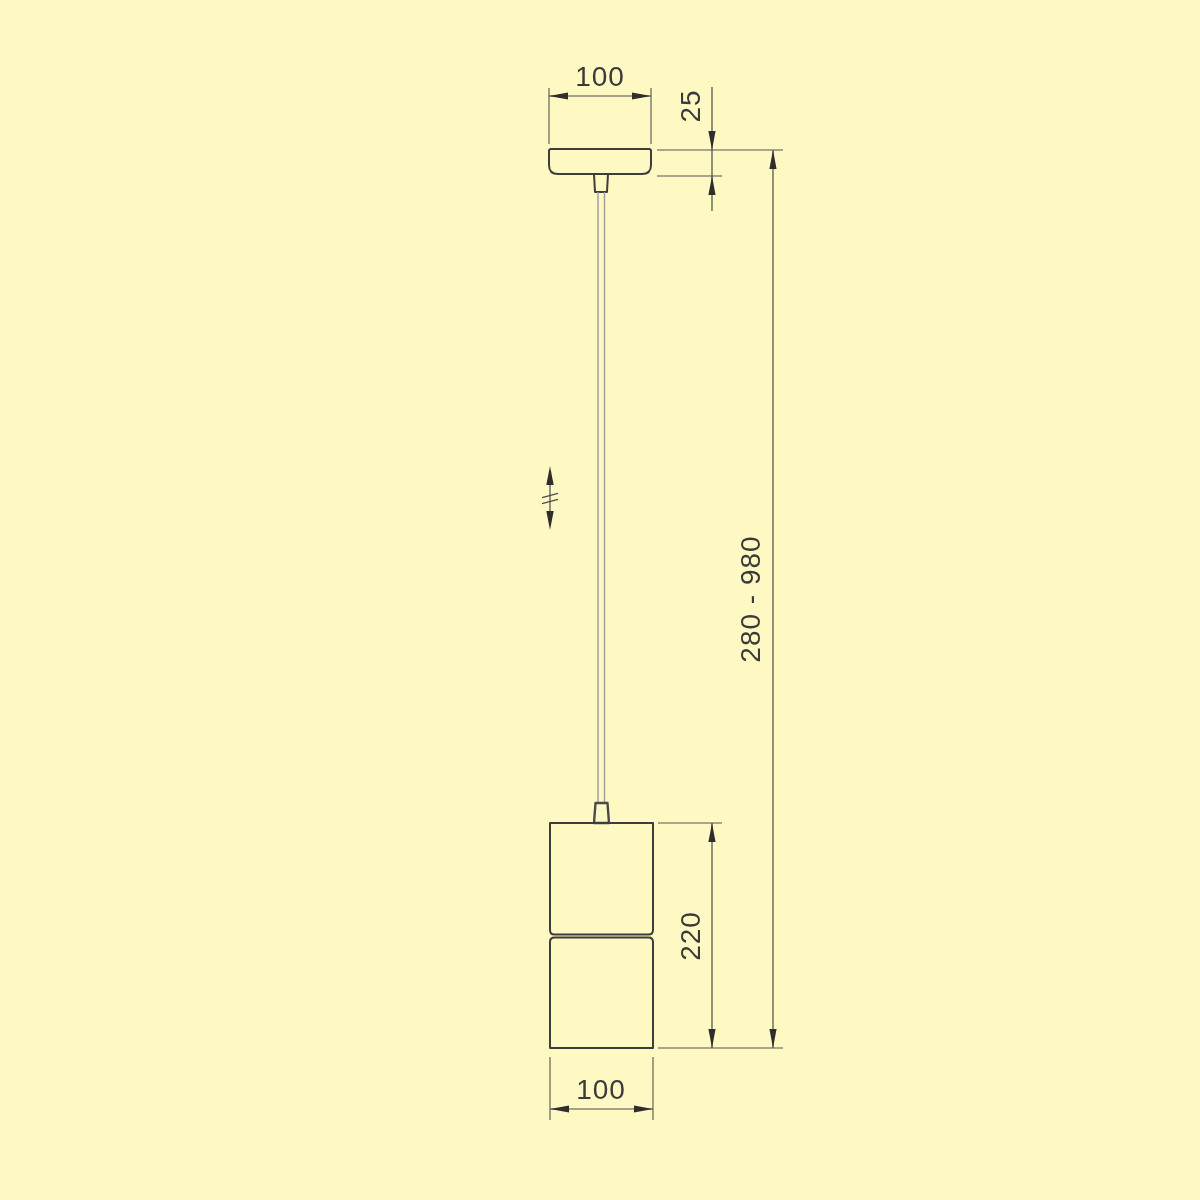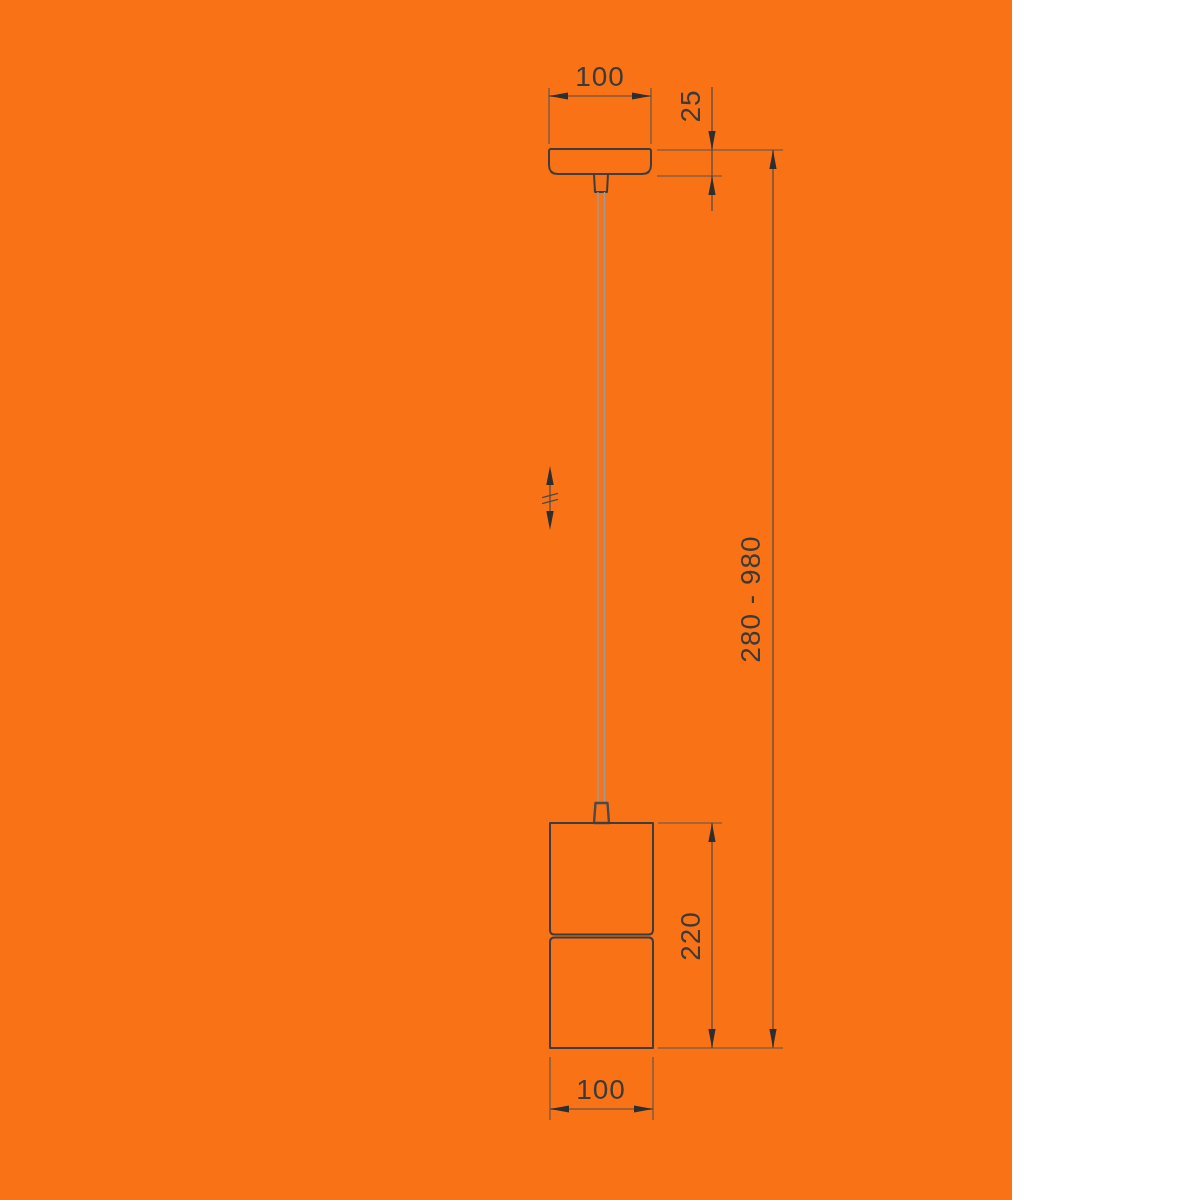--- a/index.html
+++ b/index.html
@@ -5,23 +5,23 @@
   html, body {
     margin: 0;
     padding: 0;
     background: #ffffff;
     width: 1200px;
     height: 1200px;
     overflow: hidden;
   }
   .canvas {
     position: relative;
-    width: 1012px;
+    width: 1200px;
     height: 1200px;
-    background: #f97316;
+    background: #fef9c3;
   }
   svg { display: block; }
   .obj-line {
     fill: none;
     stroke: #3d3d3d;
     stroke-width: 2;
     stroke-linejoin: round;
   }
   .obj-line-thick {
     fill: none;

